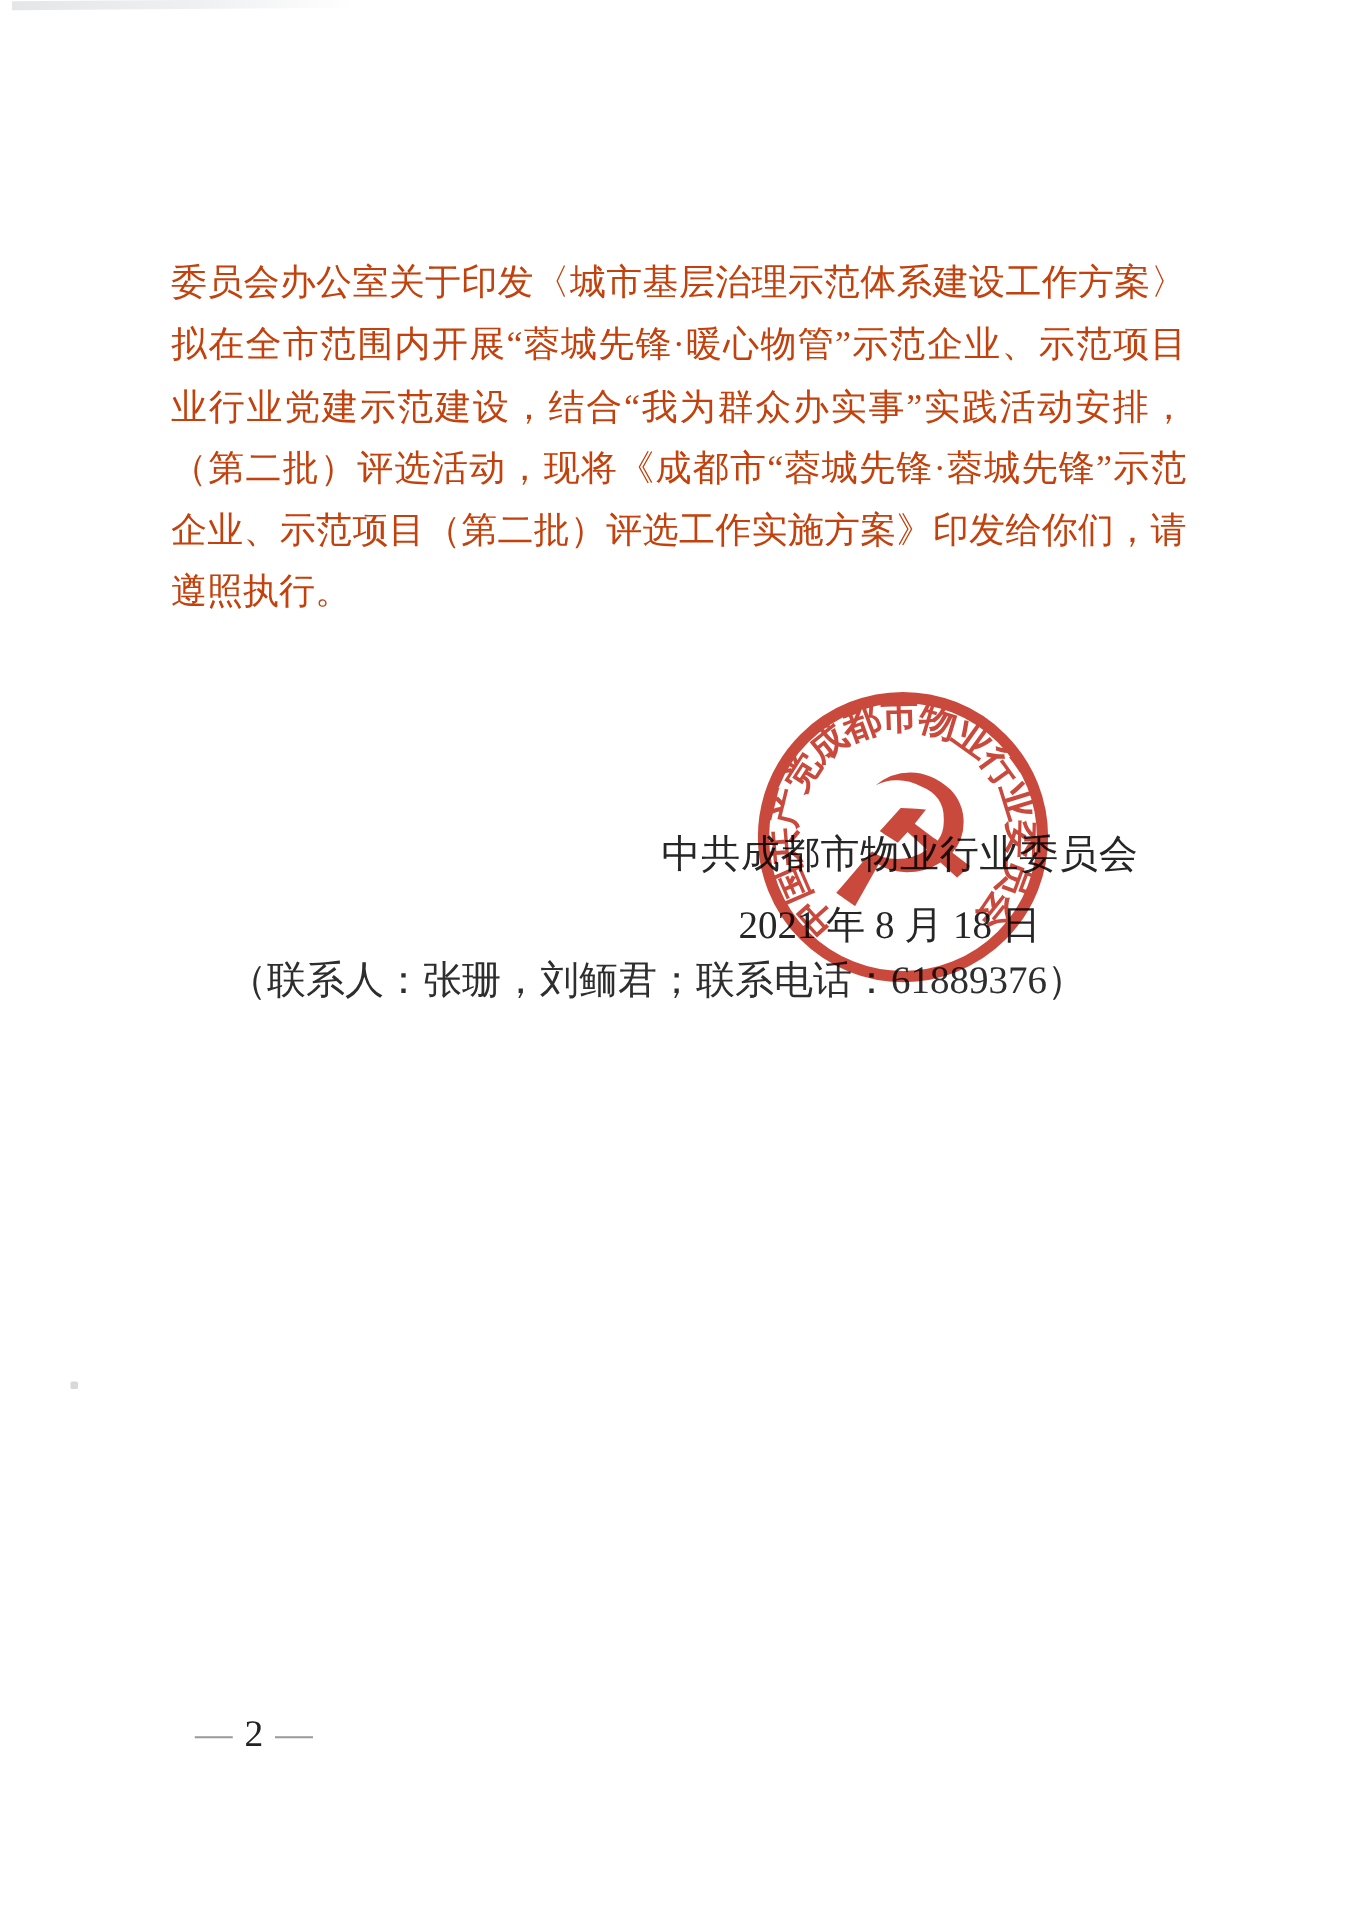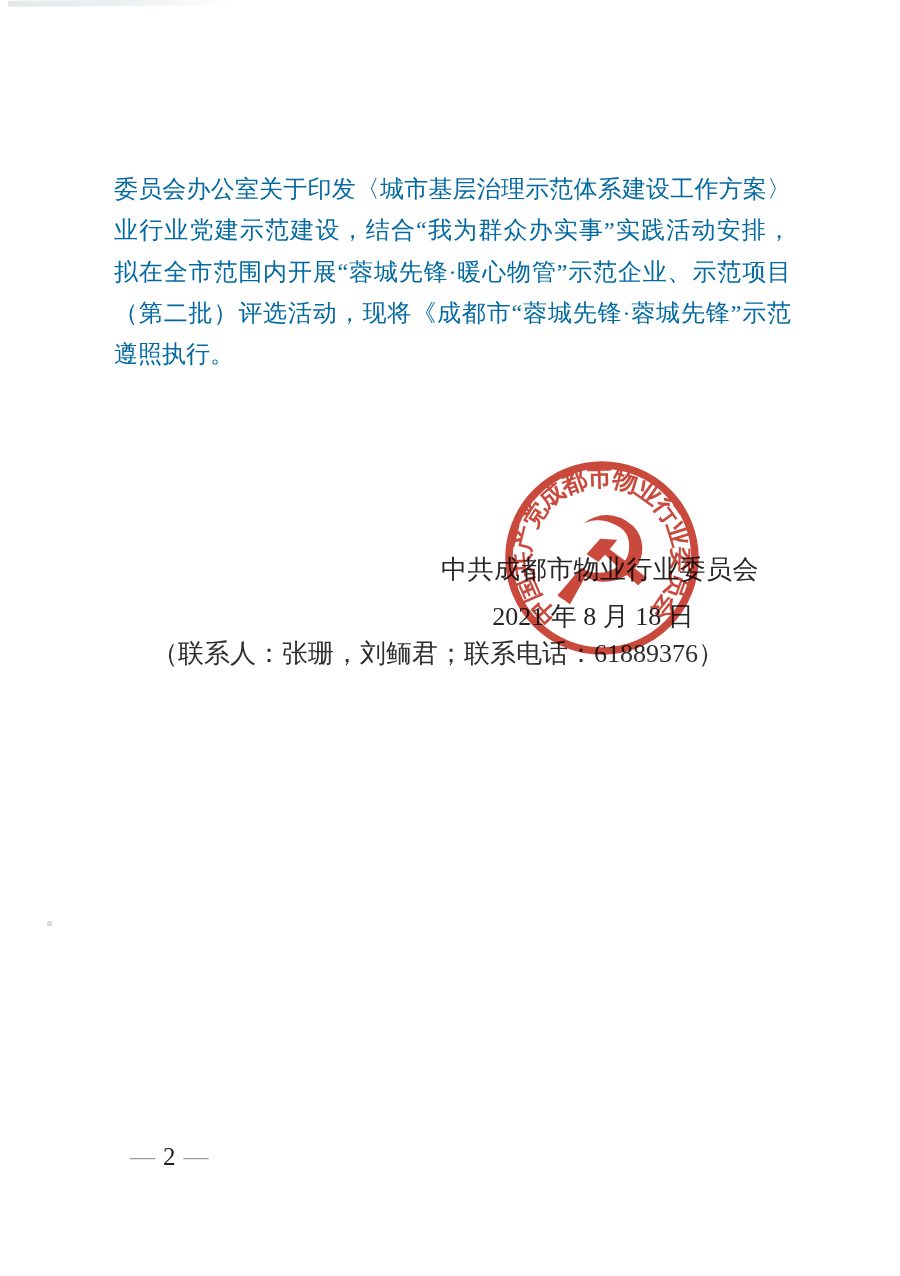--- a/index.html
+++ b/index.html
@@ -39,21 +39,21 @@
   }
   
   .body-text {
     position: absolute;
     left: 114px;
     top: 169px;
     width: 677px;
     font-size: 24px;
     line-height: 41.3px;
     letter-spacing: 0;
-    color: #0369a1;
+    color: #c2410c;
   }
   .body-line {
     text-align: justify;
     text-align-last: justify;
     height: 41.3px;
     white-space: nowrap;
   }
   .body-line.last-line {
     text-align: left;
     text-align-last: left;
@@ -121,23 +121,24 @@
 </head>
 <body>
 
 <div class="page">
 
   <div class="edge-smudge"></div>
   <div class="speck"></div>
 
   <div class="body-text">
     <div class="body-line">委员会办公室关于印发〈城市基层治理示范体系建设工作方案〉</div>
+    <div class="body-line">拟在全市范围内开展“蓉城先锋·暖心物管”示范企业、示范项目</div>
     <div class="body-line">业行业党建示范建设，结合“我为群众办实事”实践活动安排，</div>
-    <div class="body-line">拟在全市范围内开展“蓉城先锋·暖心物管”示范企业、示范项目</div>
     <div class="body-line">（第二批）评选活动，现将《成都市“蓉城先锋·蓉城先锋”示范</div>
+    <div class="body-line">企业、示范项目（第二批）评选工作实施方案》印发给你们，请</div>
     <div class="body-line last-line">遵照执行。</div>
   </div>
 
   <div class="sig-org">中共成都市物业行业委员会</div>
   <div class="sig-date">2021 年 8 月 18 日</div>
   <div class="contact-line">（联系人：张珊，刘鲕君；联系电话：61889376）</div>
 
   <div class="seal">
     <svg width="230" height="230" viewBox="-115 -115 230 230" xmlns="http://www.w3.org/2000/svg">
       <defs>

